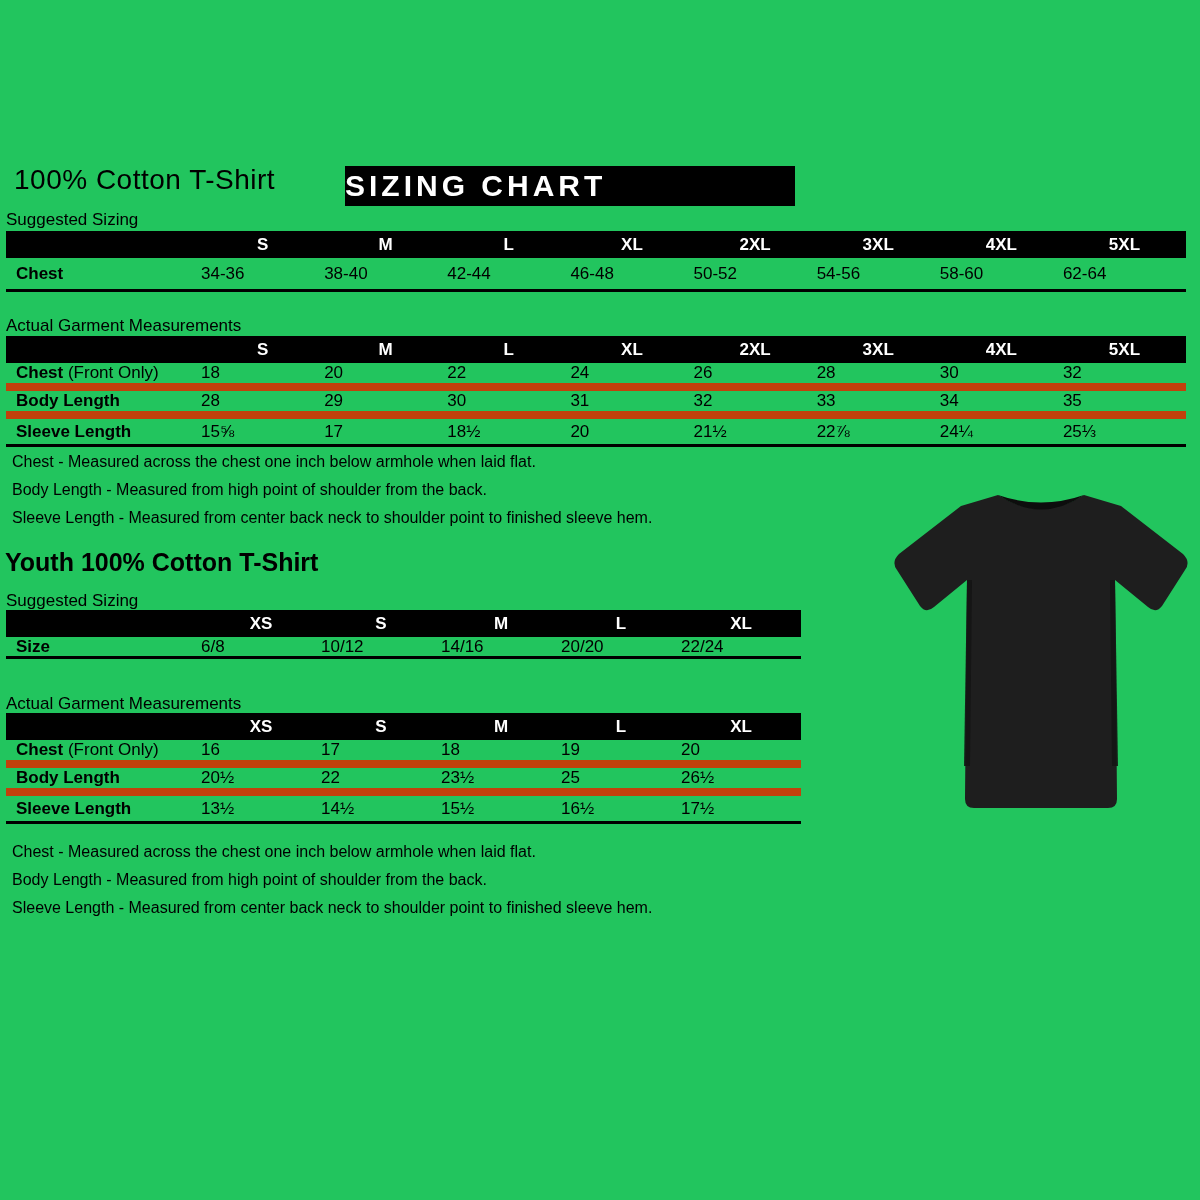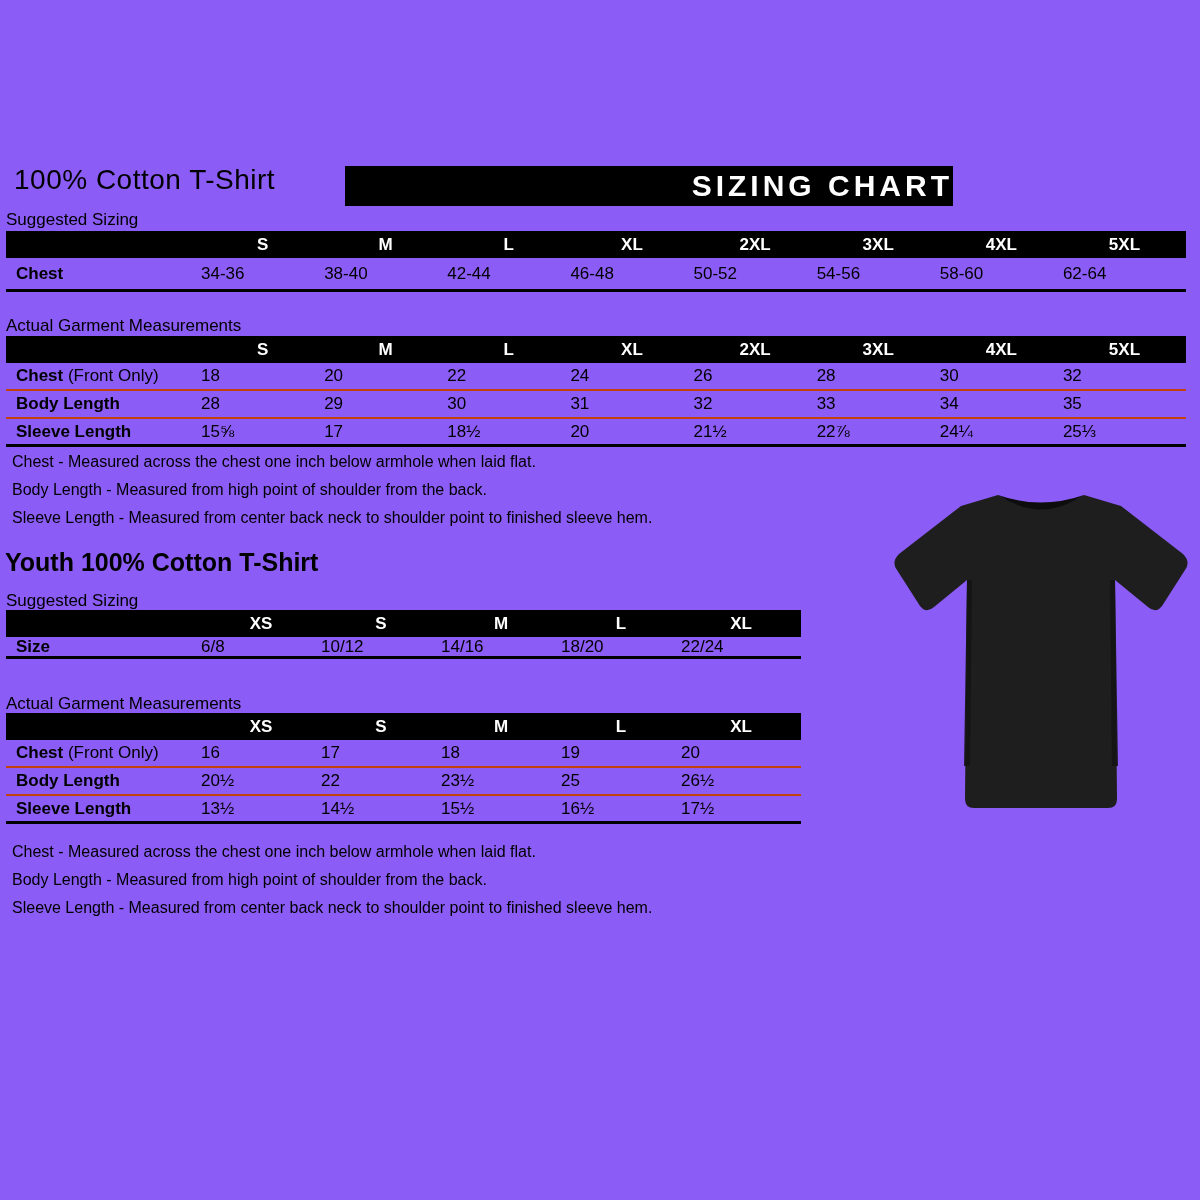--- a/index.html
+++ b/index.html
@@ -2,47 +2,47 @@
 <html><head>
 <meta charset="utf-8">
 <style>
   * { margin:0; padding:0; box-sizing:border-box; }
   html,body { background:#fff; }
   body {
     width:1200px; height:1200px;
     font-family:"Liberation Sans", sans-serif;
     color:#000;
   }
-  .page { position:relative; width:1200px; height:1200px; background:#8b5cf6; overflow:hidden; }
+  .page { position:relative; width:1200px; height:1200px; background:#22c55e; overflow:hidden; }
   .abs { position:absolute; }
 
   .adult-title { left:14px; top:164px; font-size:28px; font-weight:400; letter-spacing:0.5px; }
   .banner {
-    left:345px; top:166px; width:608px; height:40px;
+    left:345px; top:166px; width:450px; height:40px;
     background:#000; color:#fff; font-weight:bold; font-size:30px;
-    letter-spacing:4px; text-align:right; line-height:40px;
+    letter-spacing:4px; text-align:left; line-height:40px;
   }
   .seclabel { font-size:17px; }
   #adult-sug-label   { left:6px; top:210px; }
   #adult-garm-label  { left:6px; top:316px; }
   #youth-sug-label   { left:6px; top:591px; }
   #youth-garm-label  { left:6px; top:694px; }
 
   .youth-title { left:5px; top:548px; font-size:25px; font-weight:bold;text-align:right; }
 
   .tbl { position:absolute; }
   .w-adult { width:1180px; }
   .w-youth { width:795px; }
   .grid8 { display:grid; grid-template-columns:195px repeat(8,1fr); }
   .grid5 { display:grid; grid-template-columns:195px repeat(5,1fr); }
 
   .thead { background:#000; color:#fff; font-weight:bold; }
   .thead > div { text-align:center; font-size:17px; height:27px; line-height:27px; }
 
-  .trow { align-items:center; border-bottom:2px solid #c2410c; height:28px; }
+  .trow { align-items:center; border-bottom:8px solid #c2410c; height:28px; }
   .trow > div { font-size:17px; }
   .trow.tall { height:34px; }
   .trow.tall2 { height:22px; }
   .trow.thick { border-bottom:3px solid #000; }
 
   .lbl { text-align:left; padding-left:10px; font-weight:bold; }
   .lbl .sfx { font-weight:400; }
 
   .notes { left:12px; }
   #adult-notes { top:451px; }
@@ -152,21 +152,21 @@
       <div>S</div>
       <div>M</div>
       <div>L</div>
       <div>XL</div>
     </div>
     <div class="grid5 trow tall2 thick">
       <div class="lbl"><span>Size</span><span class="sfx"></span></div>
       <div>6/8</div>
       <div>10/12</div>
       <div>14/16</div>
-      <div>18/20</div>
+      <div>20/20</div>
       <div>22/24</div>
     </div>
   </div>
 
   <div class="abs seclabel" id="youth-garm-label">Actual Garment Measurements</div>
 
   <div class="tbl w-youth" style="left:6px; top:713px;">
     <div class="grid5 thead">
       <div></div>
       <div>XS</div>

